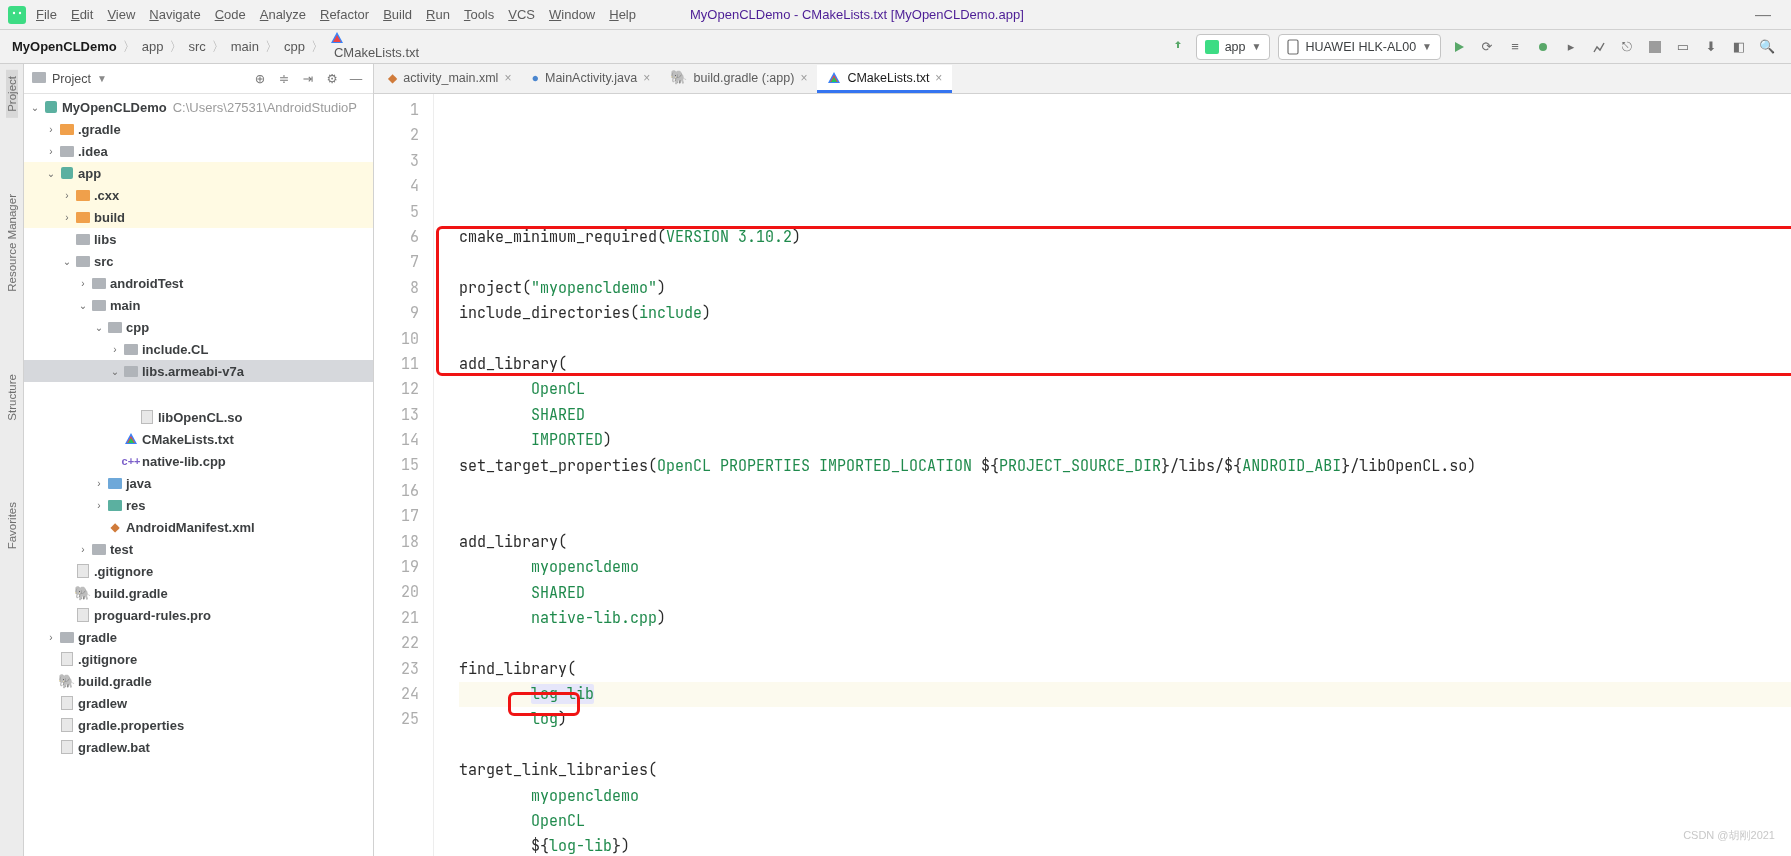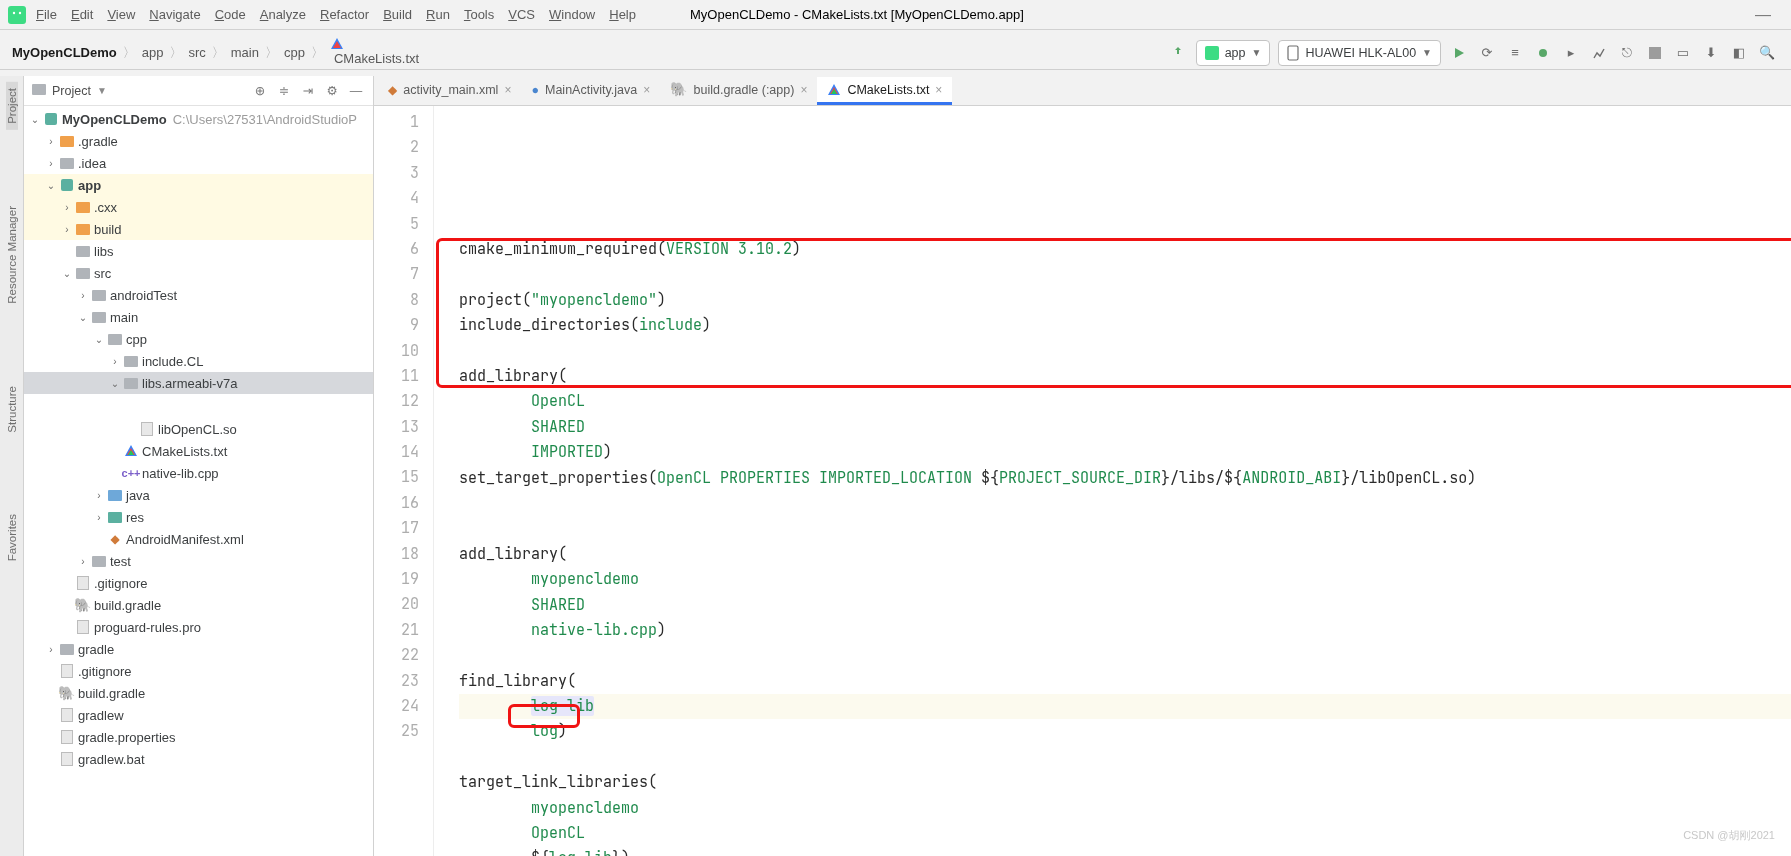--- a/index.html
+++ b/index.html
@@ -1,24 +1,24 @@
 <!DOCTYPE html>
 <html><head>
 <meta charset="utf-8">
 <style>
   * { box-sizing: border-box; margin: 0; padding: 0; }
   html, body { width: 100%; height: 100%; font-family: "Segoe UI", Arial, sans-serif; font-size: 13px; color: #3c3f41; background: #f2f2f2; overflow: hidden; }
-  .app { display: flex; flex-direction: column; width: 1791px; height: 856px; background: #f2f2f2; gap: 6px; }
+  .app { display: flex; flex-direction: column; width: 1791px; height: 856px; background: #f2f2f2; }
   
   
   .menubar { display: flex; align-items: center; height: 30px; padding: 0 8px; background: #f2f2f2; border-bottom: 1px solid #d1d1d1; font-size: 13px; color: #5c5c5c; }
   .menubar .logo { width: 18px; height: 18px; margin-right: 10px; }
   .menubar .menu-item { margin-right: 14px; cursor: default; }
   .menubar .menu-item .u { text-decoration: underline; }
-  .menubar .title { margin-left: 40px; color: #000000; }
+  .menubar .title { margin-left: 40px; color: #4c1d95; }
   .menubar .spacer { flex: 1; }
   .menubar .winbtn { width: 40px; text-align: center; color: #7a7a7a; font-size: 16px; }
   
   
   .toolbar { display: flex; align-items: center; height: 34px; padding: 0 10px; background: #f2f2f2; border-bottom: 1px solid #cfcfcf; }
   .breadcrumb { display: flex; align-items: center; font-size: 13px; color: #585858; }
   .breadcrumb .crumb { padding: 0 2px; }
   .breadcrumb .crumb.strong { font-weight: 600; color: #1a1a1a; }
   .breadcrumb .sep { color: #aaa; padding: 0 4px; }
   .toolbar .spacer { flex: 1; }
@@ -38,21 +38,21 @@
   
   .project-panel { width: 350px; background: #fff; border-right: 1px solid #d1d1d1; display: flex; flex-direction: column; }
   .pp-header { display: flex; align-items: center; height: 30px; padding: 0 8px; border-bottom: 1px solid #e2e2e2; font-size: 12.5px; color: #4d4d4d; gap: 6px; }
   .pp-header .title { font-weight: 400; }
   .pp-header .spacer { flex: 1; }
   .pp-header .hicon { width: 18px; height: 18px; display: inline-flex; align-items: center; justify-content: center; color: #7a7a7a; }
   .tree { flex: 1; overflow: auto; font-size: 13px; color: #3c3f41; padding-top: 2px; }
   .node { display: flex; align-items: center; height: 22px; padding-right: 8px; white-space: nowrap; }
   .node .tw { width: 14px; text-align: center; color: #6e6e6e; font-size: 10px; }
   .node .icon { width: 18px; display: inline-flex; justify-content: center; }
-  .node .label { padding-left: 2px; }
+  .node .label { padding-left: 2px; font-weight: bold; }
   .node .path { color: #9c9c9c; padding-left: 6px; }
   .node.bold .label { font-weight: 700; }
   .node.sel { background: #d6d8dc; }
   .node.hl { background: #fffae3; }
   .ind0 { padding-left: 4px; } .ind1 { padding-left: 20px; } .ind2 { padding-left: 36px; }
   .ind3 { padding-left: 52px; } .ind4 { padding-left: 68px; } .ind5 { padding-left: 84px; }
   .ind6 { padding-left: 100px; margin-top: 24px; }
   
   
   .fold { width: 14px; height: 11px; border-radius: 1px; display:inline-block; }

